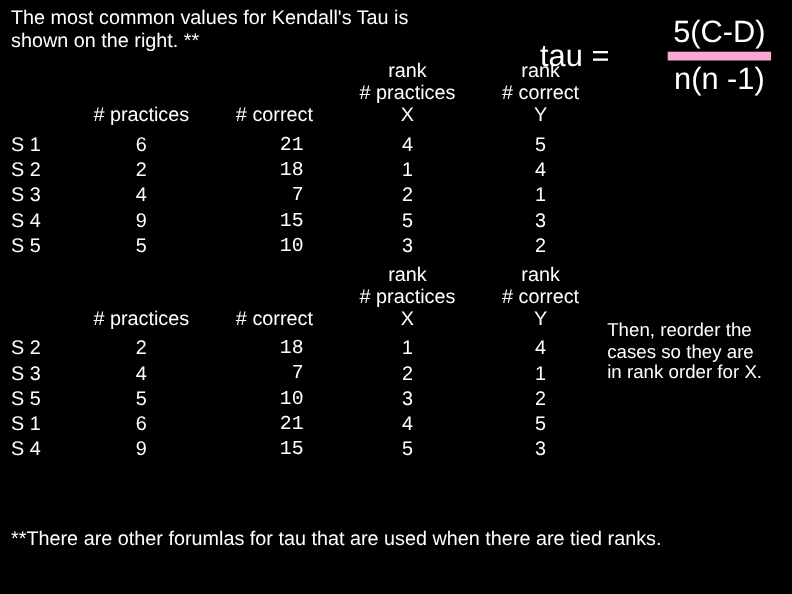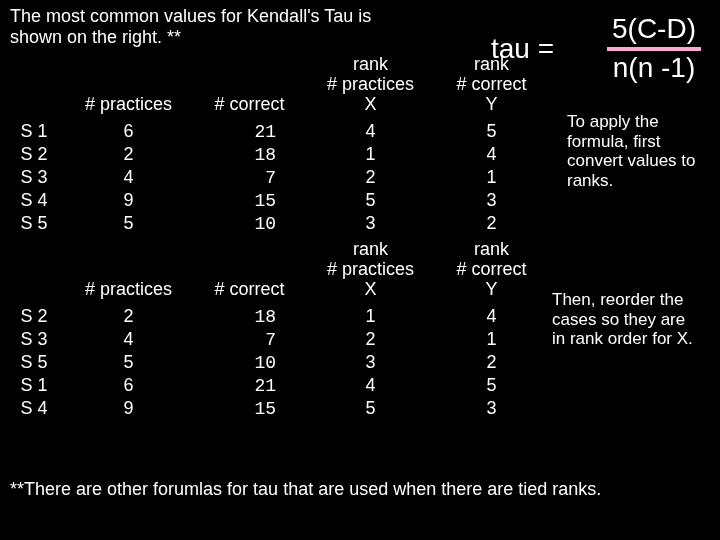--- a/index.html
+++ b/index.html
@@ -38,21 +38,21 @@
     margin-right: 12px;
   }
   .frac {
     display: inline-flex;
     flex-direction: column;
     align-items: center;
     line-height: 1.1;
   }
   .frac-num { padding: 0 6px 2px 6px; }
   .frac-den {
-    border-top: 4px solid #f9a8d4;
+    border-top: 8px solid #f9a8d4;
     padding: 2px 6px 0 6px;
   }
   .step1 {
     position: absolute;
     right: 18px;
     top: 112px;
     width: 135px;
     font-size: 17px;
     line-height: 1.15;
   }
@@ -76,21 +76,21 @@
     vertical-align: bottom;
     padding: 0 4px 6px 4px;
     text-align: center;
     line-height: 1.1;
   }
   .tbl td {
     text-align: center;
     padding: 1px 4px;
   }
   .tbl td.rowlbl {
-    text-align: center;
+    text-align: left;
     width: 48px;
   }
   .tbl td.col-corr { text-align: right; padding-right: 28px; font-family: Liberation Mono, monospace; }
   .footnote {
     position: absolute;
     left: 10px;
     bottom: 40px;
     right: 10px;
     font-size: 18px;
   }
@@ -103,21 +103,20 @@
   <div class="intro">The most common values for Kendall's Tau is shown on the right. **</div>
 
   <div class="formula">
     <span class="lhs">tau =</span>
     <span class="frac">
       <span class="frac-num">5(C-D)</span>
       <span class="frac-den">n(n -1)</span>
     </span>
   </div>
 
-  <div class="step1">To apply the formula, first convert values to ranks.</div>
   <div class="step2">Then, reorder the cases so they are in rank order for X.</div>
 
   <div class="tbl t1">
     <table>
       <thead>
         <tr>
           <th style="width:48px"></th>
           <th># practices</th>
           <th># correct</th>
           <th>

